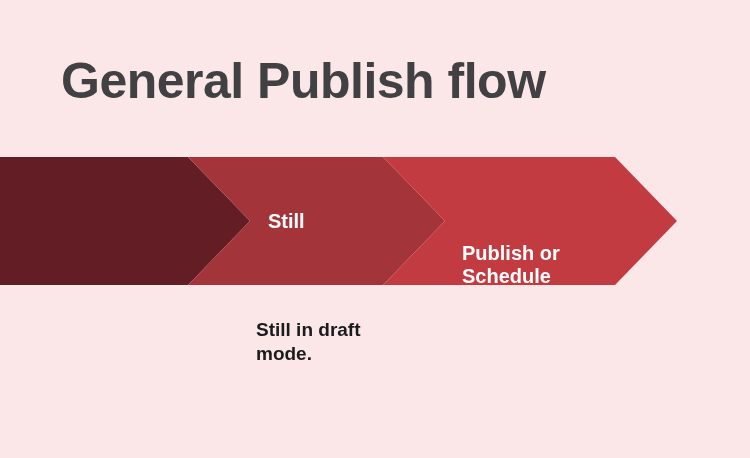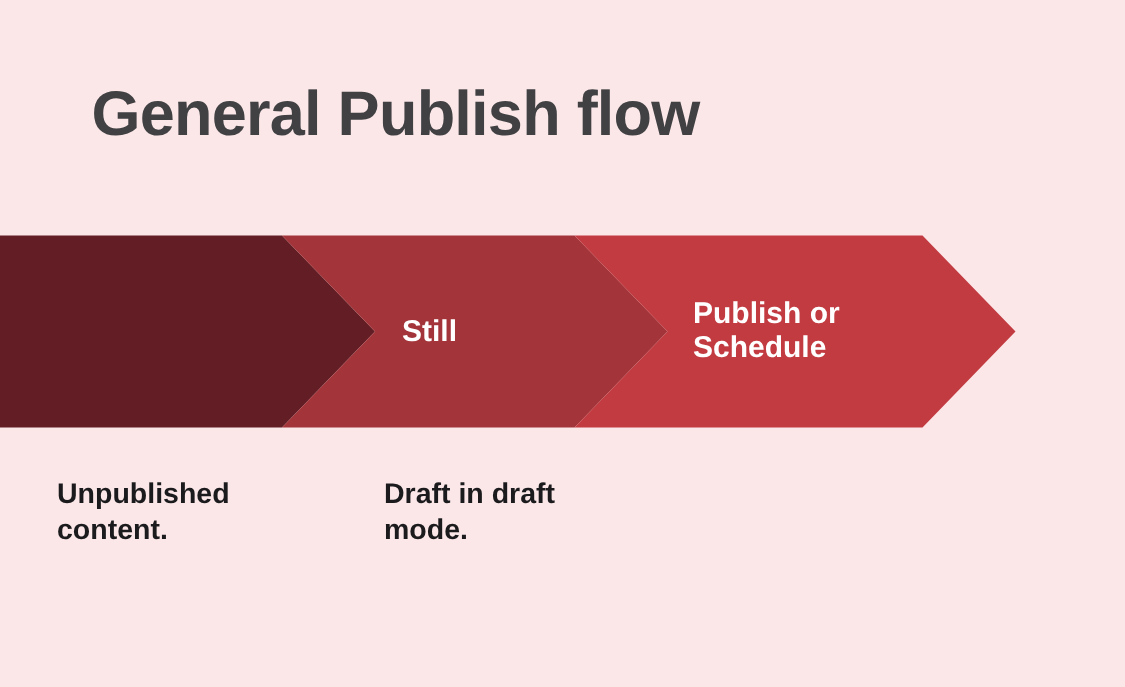--- a/index.html
+++ b/index.html
@@ -15,21 +15,21 @@
     font-family: "Liberation Sans", sans-serif;
   }
   .slide {
     position: absolute;
     inset: 0;
   }
   .page-title {
     position: absolute;
     left: 61px;
     top: 52px;
-    font-size: 42px;
+    font-size: 50px;
     font-weight: 700;
     letter-spacing: -0.5px;
     color: #414144;
     white-space: nowrap;
   }
   .chevron-svg {
     position: absolute;
     left: 0;
     top: 0;
     width: 750px;
@@ -42,21 +42,21 @@
     display: flex;
     align-items: center;
     color: #ffffff;
     font-size: 20px;
     font-weight: 700;
     line-height: 23px;
     white-space: pre-line;
   }
   .chev-label.l1 { left: 39px; }
   .chev-label.l2 { left: 268px; }
-  .chev-label.l3 { left: 462px; }
+  .chev-label.l3 { left: 462px; margin-top: 44px; }
   .desc {
     position: absolute;
     top: 318px;
     color: #1b1b1d;
     font-size: 19px;
     font-weight: 700;
     line-height: 24px;
     white-space: pre-line;
   }
   .desc.d1 { left: 38px; }
@@ -75,20 +75,18 @@
     <polygon points="188,157 383,157 445,221 383,285 188,285 250,221" fill="#a3343a"></polygon>
     <polygon points="383,157 615,157 677,221 615,285 383,285 445,221" fill="#c23b41"></polygon>
   </svg>
 
 
   <div class="chev-label l2">Still</div>
 
   <div class="chev-label l3">Publish or
 Schedule</div>
 
-  <div class="desc d1">Unpublished
-content.</div>
 
-  <div class="desc d2">Draft in draft
+  <div class="desc d2">Still in draft
 mode.</div>
 
 
 </div>
 
 </body></html>

